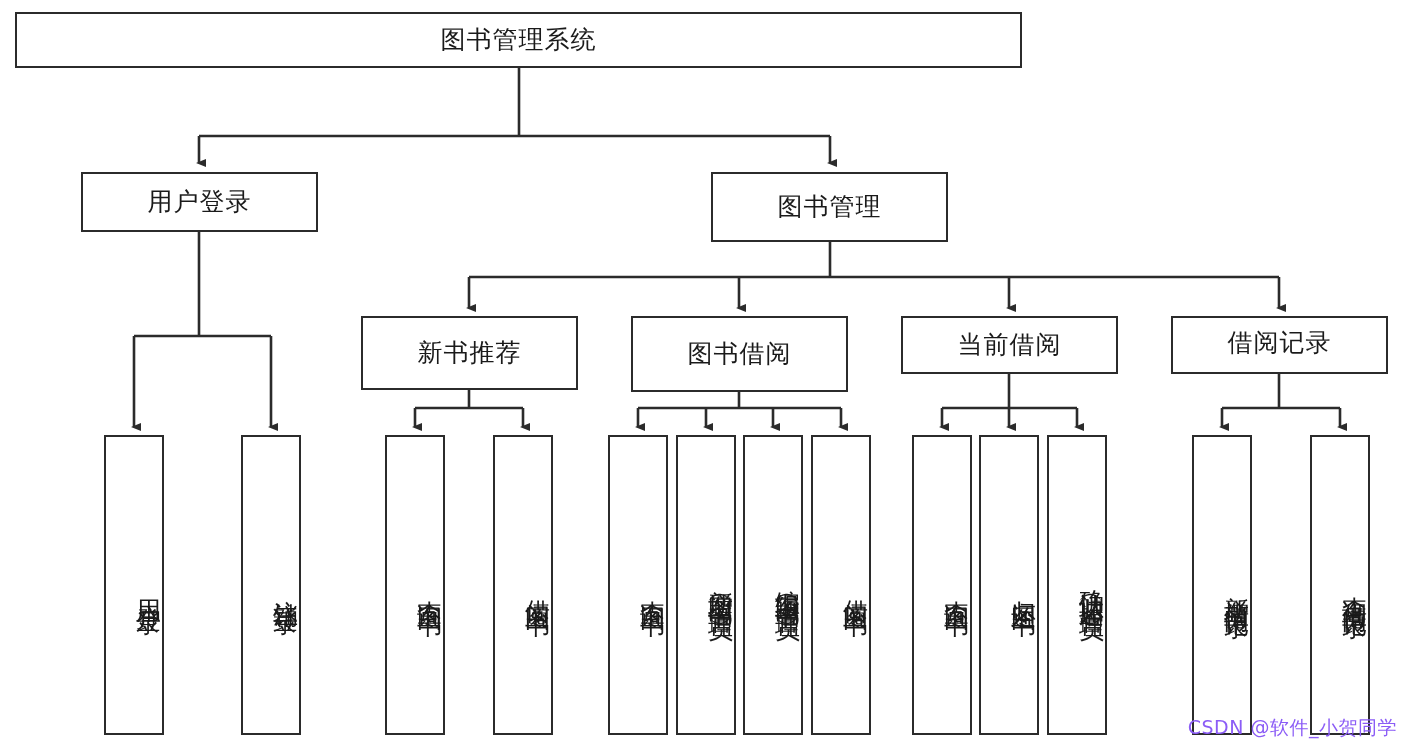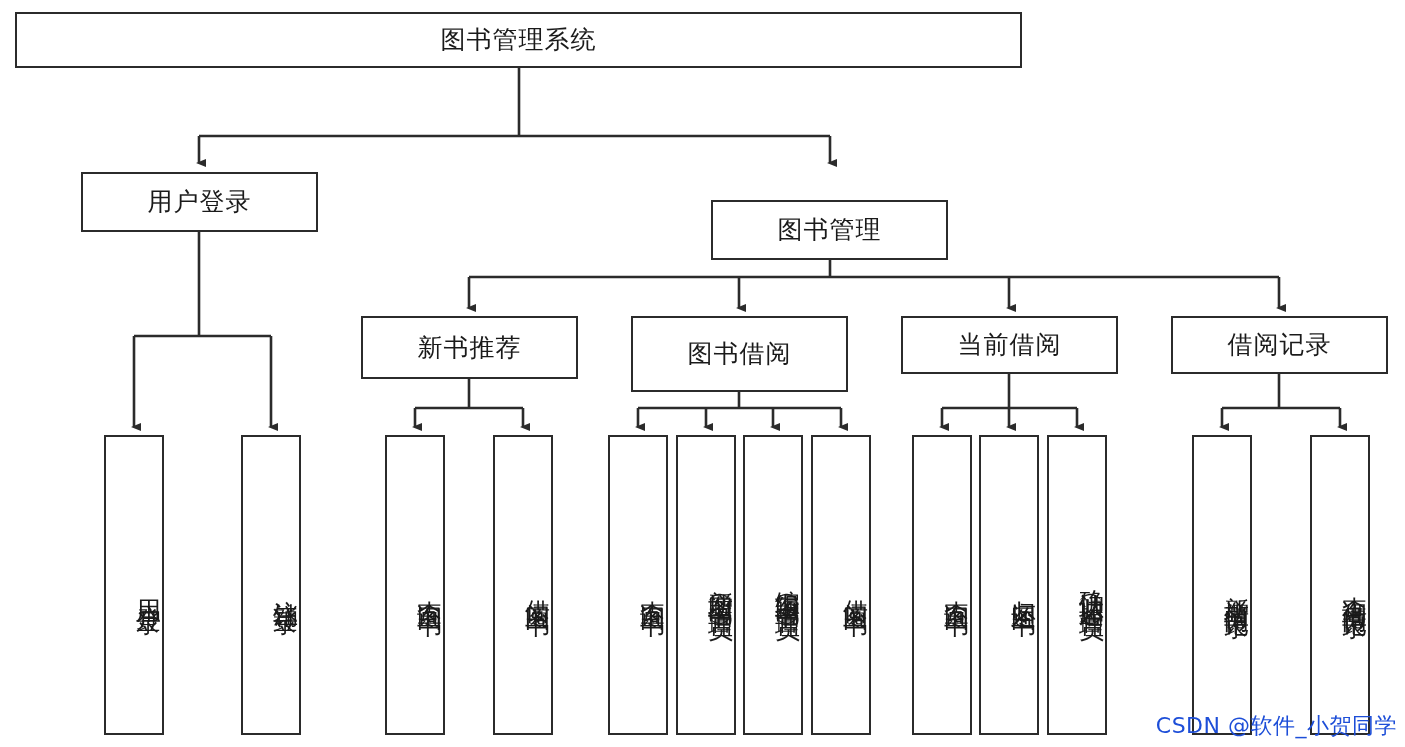--- a/index.html
+++ b/index.html
@@ -53,22 +53,22 @@
   .node.vertical .vtext {
     writing-mode: vertical-rl;
     text-orientation: upright;
     display: block;
     white-space: nowrap;
   }
   .watermark {
     position: absolute;
     right: 8px;
     bottom: 6px;
-    font-size: 22px;
-    color: #1d4ed8;
+    font-size: 19px;
+    color: #8b5cf6;
     letter-spacing: 0.5px;
     white-space: nowrap;
   }
 </style>
 </head>
 <body>
 
 <div id="canvas">
 
   <svg class="wires" viewBox="0 0 1405 747">
@@ -122,37 +122,37 @@
   </svg>
 
   <div class="node horizontal" style="left:15px; top:12px; width:1007px; height:56px;">
     <span>图书管理系统</span>
   </div>
 
   <div class="node horizontal" style="left:81px; top:172px; width:237px; height:60px;">
     <span>用户登录</span>
   </div>
 
-  <div class="node horizontal" style="left:711px; top:172px; width:237px; height:60px;margin-top:28px;">
+  <div class="node horizontal" style="left:711px; top:172px; width:237px; height:70px;">
     <span>图书管理</span>
   </div>
 
-  <div class="node horizontal" style="left:361px; top:316px; width:217px; height:63px;">
+  <div class="node horizontal" style="left:361px; top:316px; width:217px; height:74px;">
     <span>新书推荐</span>
   </div>
 
   <div class="node horizontal" style="left:631px; top:316px; width:217px; height:76px;">
     <span>图书借阅</span>
   </div>
 
   <div class="node horizontal" style="left:901px; top:316px; width:217px; height:58px;font-family:Liberation Serif, serif;">
     <span>当前借阅</span>
   </div>
 
-  <div class="node horizontal" style="left:1171px; top:316px; width:217px; height:58px;">
+  <div class="node horizontal" style="left:1171px; top:316px; width:217px; height:58px;font-family:Liberation Mono, monospace;">
     <span>借阅记录</span>
   </div>
 
   <div class="node vertical" style="left:104px; top:435px; width:60px; height:300px;">
     <span class="vtext">用户登录</span>
   </div>
 
   <div class="node vertical" style="left:241px; top:435px; width:60px; height:300px;">
     <span class="vtext">注销登录</span>
   </div>

